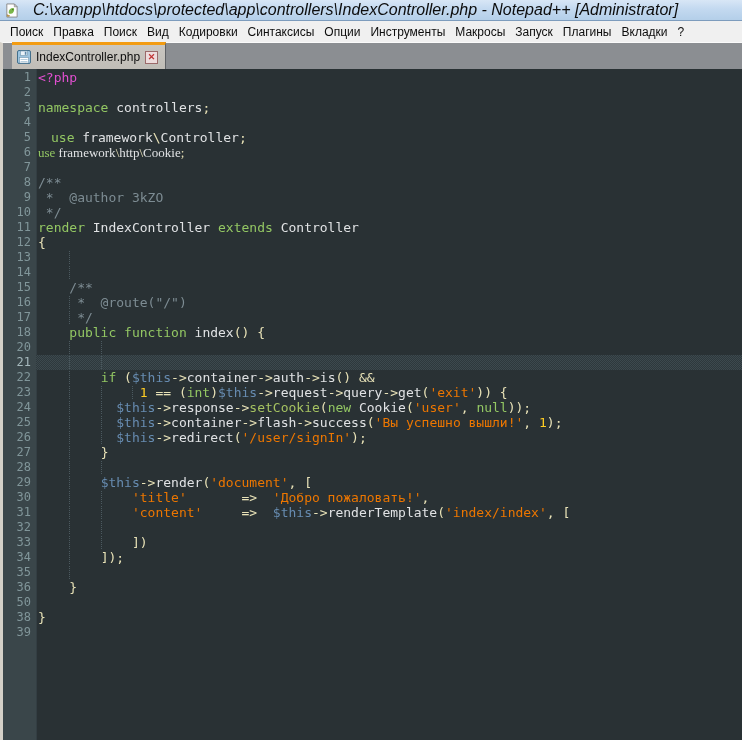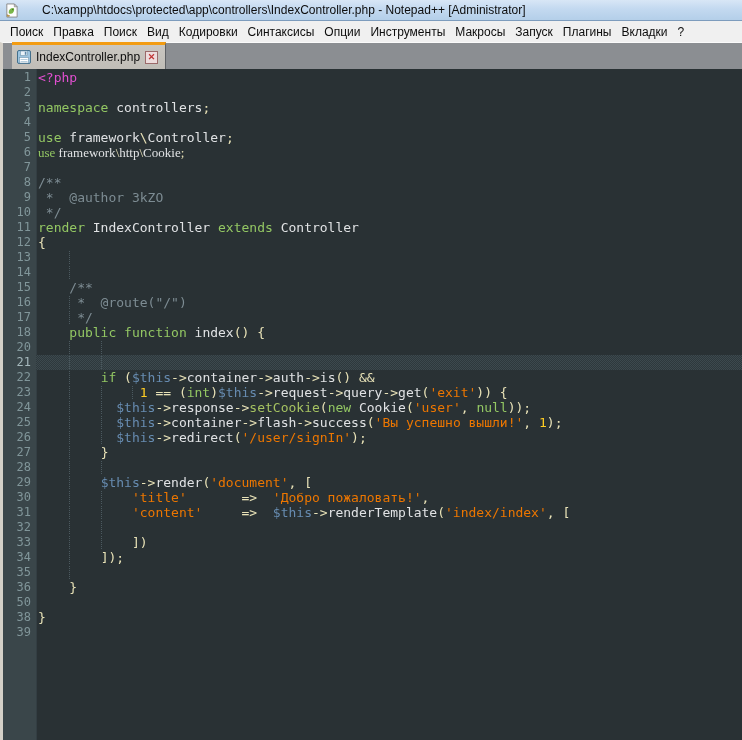--- a/index.html
+++ b/index.html
@@ -3,21 +3,21 @@
 <meta charset="utf-8">
 <style>
   html,body{margin:0;padding:0;}
   body{width:742px;height:740px;overflow:hidden;font-family:"Liberation Sans",sans-serif;background:#293134;}
   .window{display:flex;flex-direction:column;width:742px;height:740px;}
 
   
   .titlebar{height:21px;box-sizing:border-box;display:flex;align-items:center;padding-left:4px;
     background:linear-gradient(180deg,#d8e6f6 0%,#c3d9f0 45%,#b4cfe9 100%);
     border-bottom:1px solid #7d9cbd;}
-  .title-text{font-size:12px;color:#0d0d0d;margin-left:23px;white-space:nowrap;}
+  .title-text{font-size:16px;color:#0d0d0d;margin-left:14px;white-space:nowrap;font-style:italic;}
 
   
   .menubar{height:21px;box-sizing:border-box;background:#f0f0f0;display:flex;align-items:center;
     padding-left:5px;font-size:12px;color:#0d0d0d;}
   .menu-item{padding:3px 5px;cursor:default;}
 
   
   .tabbar{height:27px;box-sizing:border-box;background:#8b8e92;border-top:1px solid #fafafa;
     border-left:3px solid #d4d0c8;display:flex;align-items:flex-end;padding-left:8px;}
   .tab{height:27px;box-sizing:border-box;margin-left:1px;display:flex;align-items:center;gap:5px;
@@ -111,21 +111,21 @@
         <div class="row">
           <span class="num">3</span>
           <span class="code" style="padding-left: 2px;"><span class="tk-kw">namespace</span><span class="tk-id"> controllers</span><span class="tk-op">;</span></span>
         </div>
         <div class="row">
           <span class="num">4</span>
           <span class="code" style="padding-left: 2px;"></span>
         </div>
         <div class="row">
           <span class="num">5</span>
-          <span class="code" style="padding-left: 2px;"><span class="tk-kw">use</span><span class="tk-id"> framework</span><span class="tk-op">\</span><span class="tk-id">Controller</span><span class="tk-op">;</span></span>
+          <span class="code" style="padding-left: 2px; margin-left: 13px;"><span class="tk-kw">use</span><span class="tk-id"> framework</span><span class="tk-op">\</span><span class="tk-id">Controller</span><span class="tk-op">;</span></span>
         </div>
         <div class="row">
           <span class="num">6</span>
           <span class="code" style="padding-left: 2px; font-family: Liberation Serif, serif;"><span class="tk-kw">use</span><span class="tk-id"> framework</span><span class="tk-op">\</span><span class="tk-id">http</span><span class="tk-op">\</span><span class="tk-id">Cookie</span><span class="tk-op">;</span></span>
         </div>
         <div class="row">
           <span class="num">7</span>
           <span class="code" style="padding-left: 2px;"></span>
         </div>
         <div class="row">

